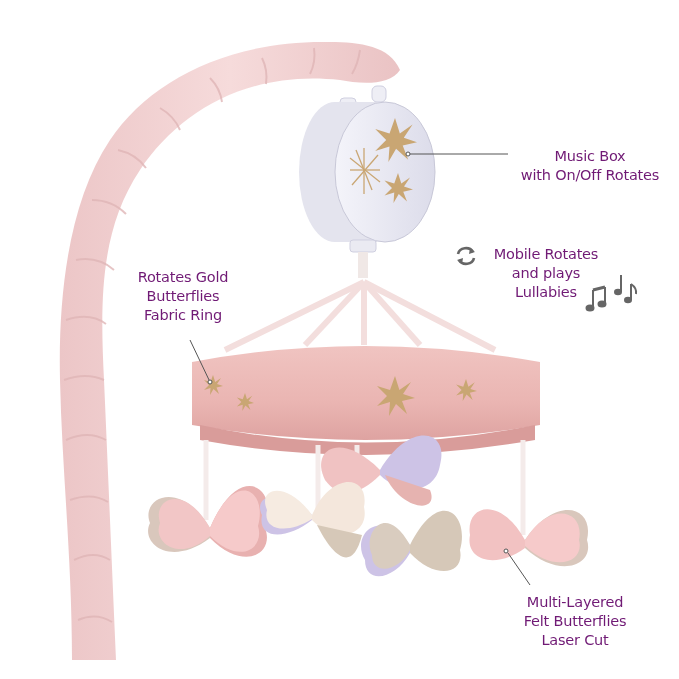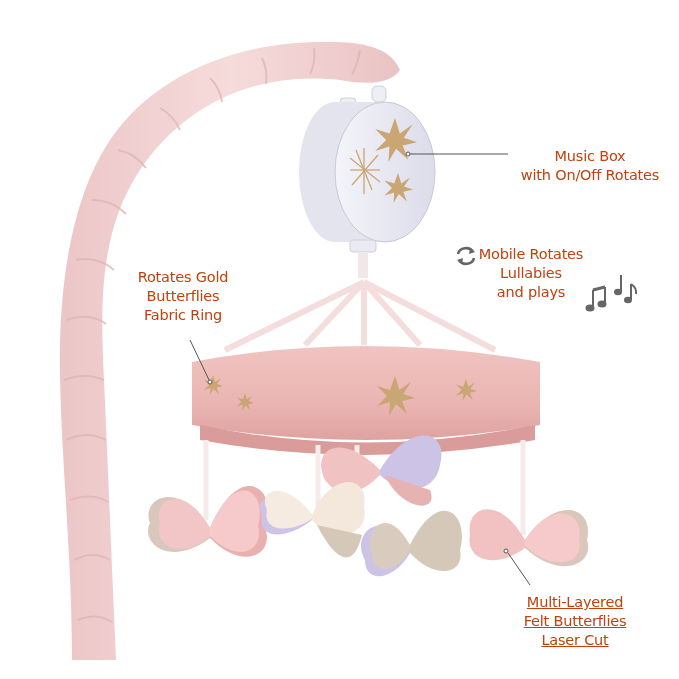--- a/index.html
+++ b/index.html
@@ -1,19 +1,19 @@
 <!DOCTYPE html>
 <html><head>
   <meta charset="utf-8">
   <style>
     html, body { margin:0; padding:0; background:#ffffff; }
     .stage { position:relative; width:679px; height:679px; overflow:hidden; background:#ffffff; }
     .art { position:absolute; left:0; top:0; width:679px; height:679px; }
     .label {
-      position:absolute; color:#c2410c;
+      position:absolute; color:#701a75;
       font-family:"DejaVu Sans", sans-serif; font-size:14.5px; line-height:19px;
       text-align:center; letter-spacing:-0.2px;
     }
     .label span { display:block; white-space:nowrap; }
     .rot-icon { position:absolute; left:455px; top:245px; width:22px; height:22px; }
     .notes { position:absolute; left:585px; top:270px; width:60px; height:45px; }
   </style>
 </head>
 <body>
 
@@ -156,24 +156,24 @@
     <span>Music Box</span>
     <span>with On/Off Rotates</span>
   </div>
 
   <svg class="rot-icon" viewBox="0 0 22 22">
     <path d="M3,9 A8,7 0 0 1 18,7" stroke="#666" stroke-width="2.6" fill="none"></path>
     <path d="M15,3 L20,7 L14,9 Z" fill="#666"></path>
     <path d="M19,13 A8,7 0 0 1 4,15" stroke="#666" stroke-width="2.6" fill="none"></path>
     <path d="M7,19 L2,15 L8,13 Z" fill="#666"></path>
   </svg>
-  <div class="label" style="left:466px; top:245px; width:130px;">
+  <div class="label" style="left:481px; top:245px; width:130px;">
     <span>Mobile Rotates</span>
+    <span>and plays</span>
     <span>Lullabies</span>
-    <span>and plays</span>
   </div>
   <svg class="notes" viewBox="0 0 60 45">
     <g stroke="#666" stroke-width="2" fill="#666">
       <ellipse cx="5" cy="38" rx="3.5" ry="2.5"></ellipse>
         <ellipse cx="17" cy="34" rx="3.5" ry="2.5"></ellipse>
       <line x1="8" y1="38" x2="8" y2="20"></line>
         <line x1="20" y1="34" x2="20" y2="17"></line>
       <line x1="8" y1="20" x2="20" y2="17" stroke-width="3"></line>
       <ellipse cx="33" cy="22" rx="3" ry="2.2"></ellipse>
         <line x1="36" y1="22" x2="36" y2="5"></line>
@@ -182,18 +182,18 @@
       <path d="M46,14 q6,4 5,10" fill="none"></path>
     </g>
   </svg>
 
   <div class="label" style="left:118px; top:268px; width:130px;">
     <span>Rotates Gold</span>
     <span>Butterflies</span>
     <span>Fabric Ring</span>
   </div>
 
-  <div class="label" style="left:505px; top:593px; width:140px;text-decoration:underline;">
+  <div class="label" style="left:505px; top:593px; width:140px;">
     <span>Multi-Layered</span>
     <span>Felt Butterflies</span>
     <span>Laser Cut</span>
   </div>
 </div>
 
 </body></html>

